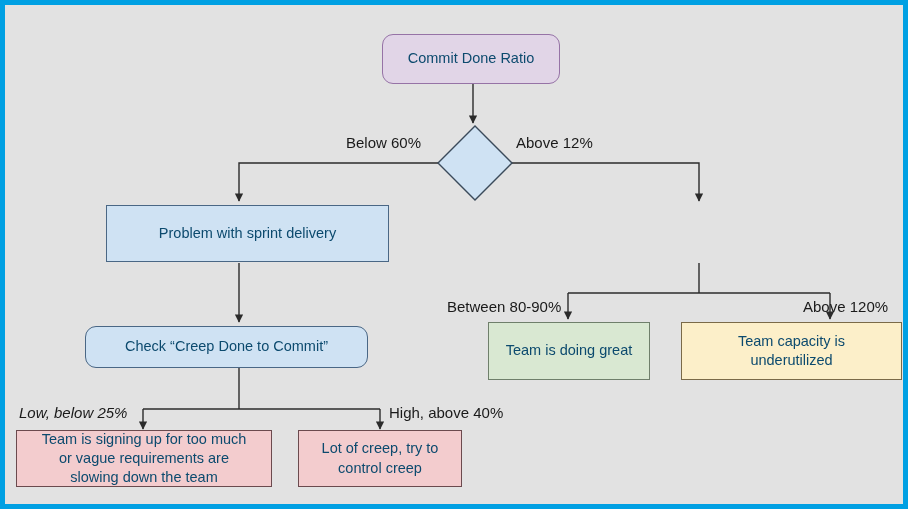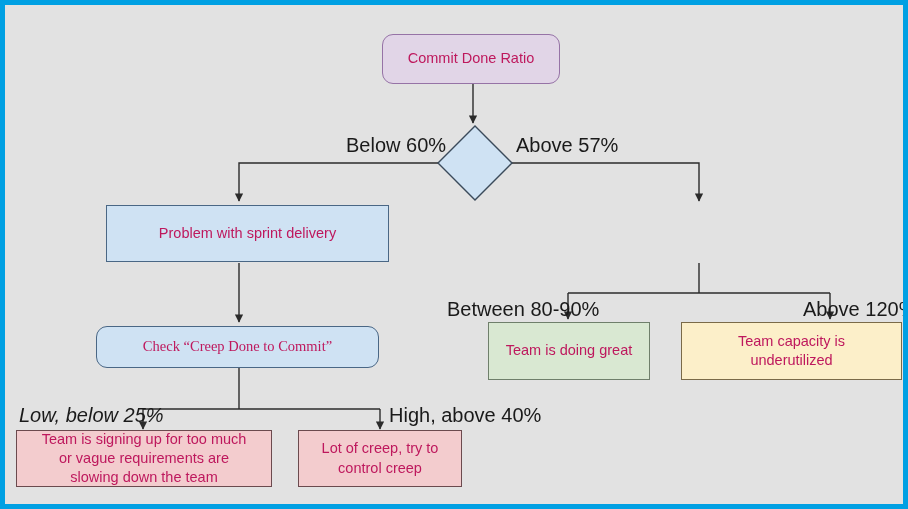--- a/index.html
+++ b/index.html
@@ -26,21 +26,21 @@
     pointer-events: none;
   }
   .node {
     position: absolute;
     box-sizing: border-box;
     display: flex;
     align-items: center;
     justify-content: center;
     text-align: center;
     font-size: 14.5px;
-    color: #be185d;
+    color: #0c4a6e;
     line-height: 1.32;
     padding: 18px 6px;
     white-space: pre-line;
   }
   .node-purple {
     background: #e1d5e7;
     border: 1.4px solid #9673a6;
     border-radius: 11px;
   }
   .node-blue {
@@ -59,21 +59,21 @@
   .node-yellow {
     background: #fcefc9;
     border: 1.4px solid #7a6a48;
   }
   .node-pink {
     background: #f3ccce;
     border: 1.6px solid #6b4a4e;
   }
   .edge-label {
     position: absolute;
-    font-size: 20px;
+    font-size: 15px;
     color: #1a1a1a;
     white-space: nowrap;
     font-family: "Liberation Sans", sans-serif;
   }
   .diamond-hit {
     position: absolute;
   }
 </style>
 </head>
 <body>
@@ -110,37 +110,37 @@
     <polygon points="470,121 507,158 470,195 433,158" fill="#cfe2f3" stroke="#3b4a5a" stroke-width="1.4"></polygon>
   </svg>
 
   <div class="node node-purple" style="left:377px; top:29px; width:178px; height:50px;">Commit Done Ratio</div>
 
   <div class="diamond-hit" style="left:433px; top:121px; width:74px; height:74px;"></div>
 
   <div class="node node-blue" style="left:93px; top:200px; width:283px; height:57px;margin-left:8px;">Problem with sprint delivery</div>
 
 
-  <div class="node node-blue-round" style="left:91px; top:321px; width:283px; height:42px;font-family:Liberation Serif, serif;">Check “Creep Done to Commit”</div>
+  <div class="node node-blue-round" style="left:80px; top:321px; width:283px; height:42px;">Check “Creep Done to Commit”</div>
 
   <div class="node node-yellow" style="left:676px; top:317px; width:221px; height:58px;">Team capacity is
 underutilized</div>
 
   <div class="node node-green" style="left:483px; top:317px; width:162px; height:58px;">Team is doing great</div>
 
   <div class="node node-pink" style="left:293px; top:425px; width:164px; height:57px;">Lot of creep, try to
 control creep</div>
 
   <div class="node node-pink" style="left:11px; top:425px; width:256px; height:57px;">Team is signing up for too much
 or vague requirements are
 slowing down the team</div>
 
   <div class="edge-label" style="left:341px; top:129px;">Below 60%</div>
 
-  <div class="edge-label" style="left:511px; top:129px;">Above 57%</div>
+  <div class="edge-label" style="left:511px; top:129px;">Above 12%</div>
 
   <div class="edge-label" style="left:430px; top:293px;margin-left:12px;">Between 80-90%</div>
 
   <div class="edge-label" style="left:798px; top:293px;">Above 120%</div>
 
   <div class="edge-label" style="left:14px; top:399px;font-style:italic;">Low, below 25%</div>
 
   <div class="edge-label" style="left:384px; top:399px;">High, above 40%</div>
 
 </div>

